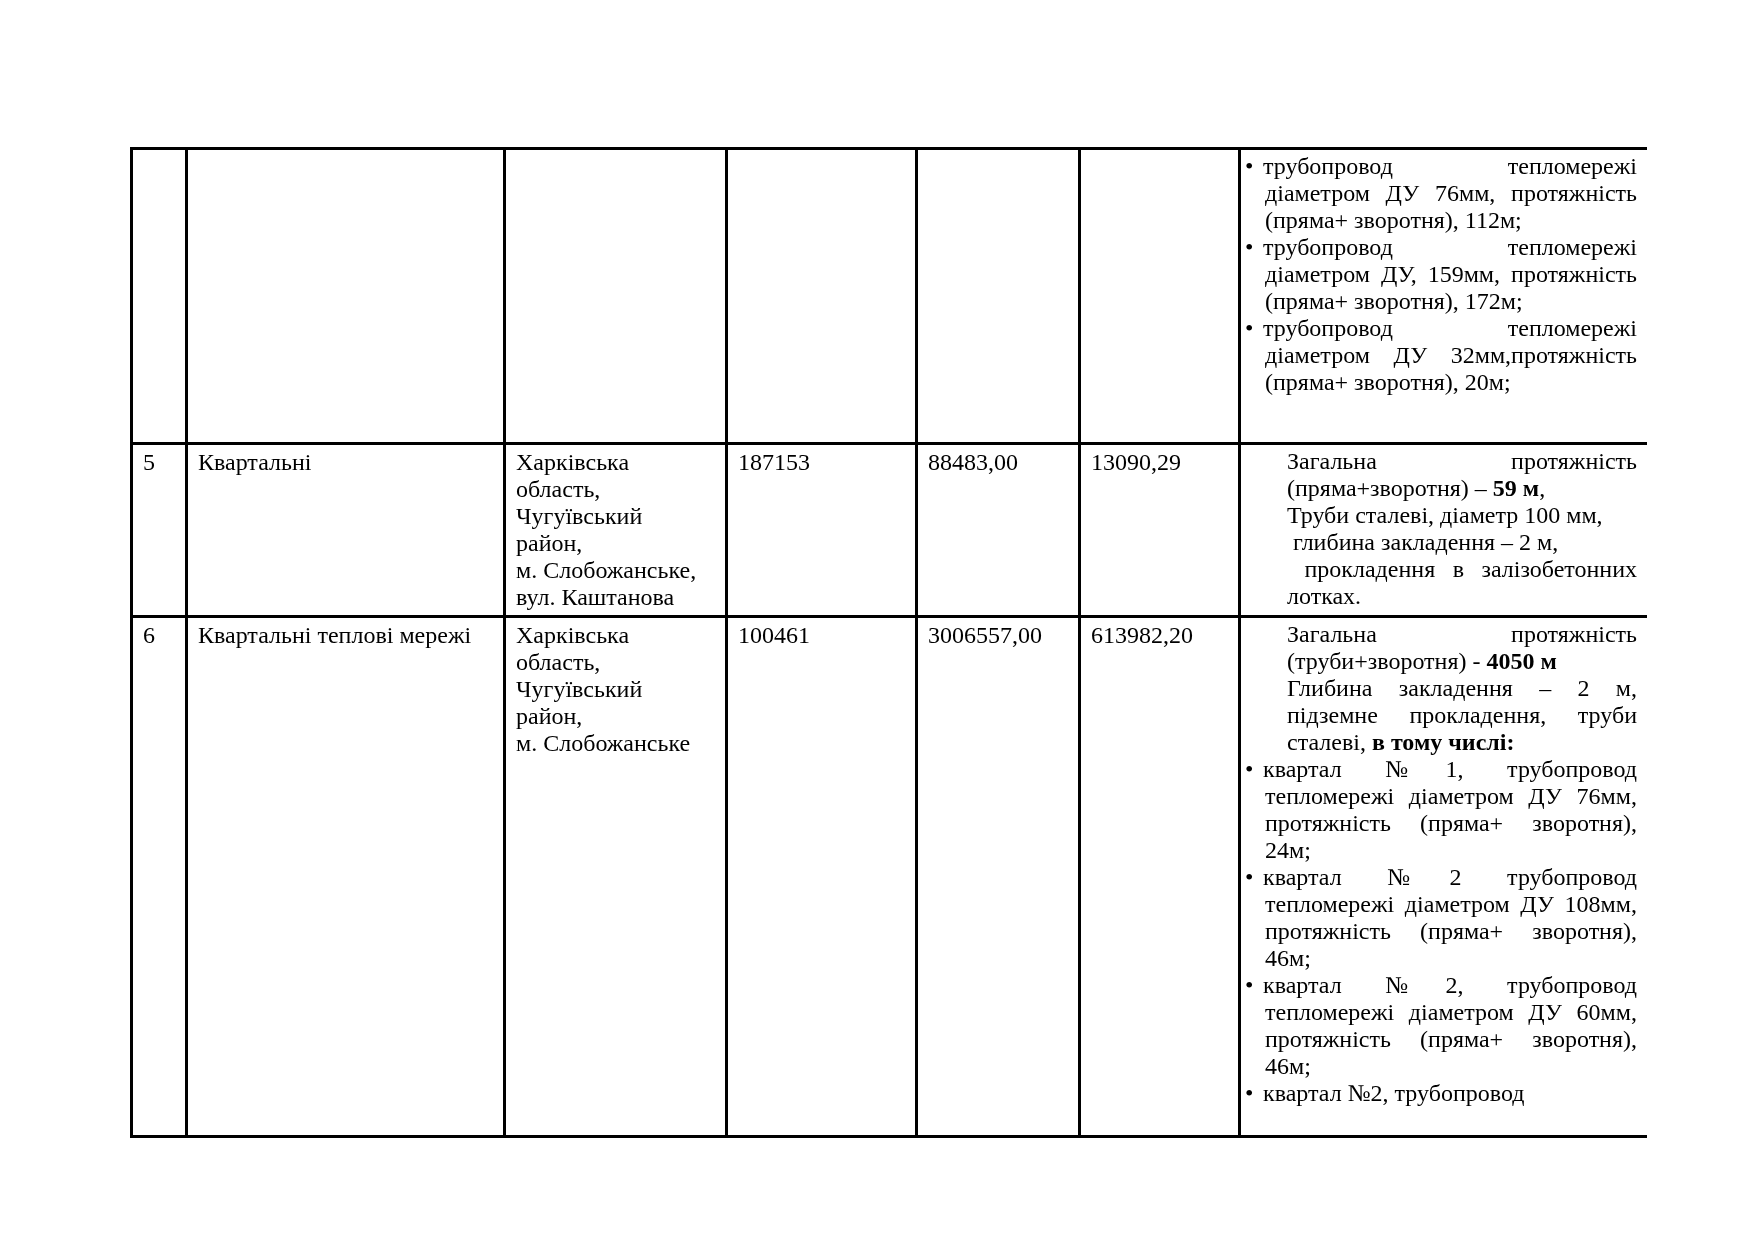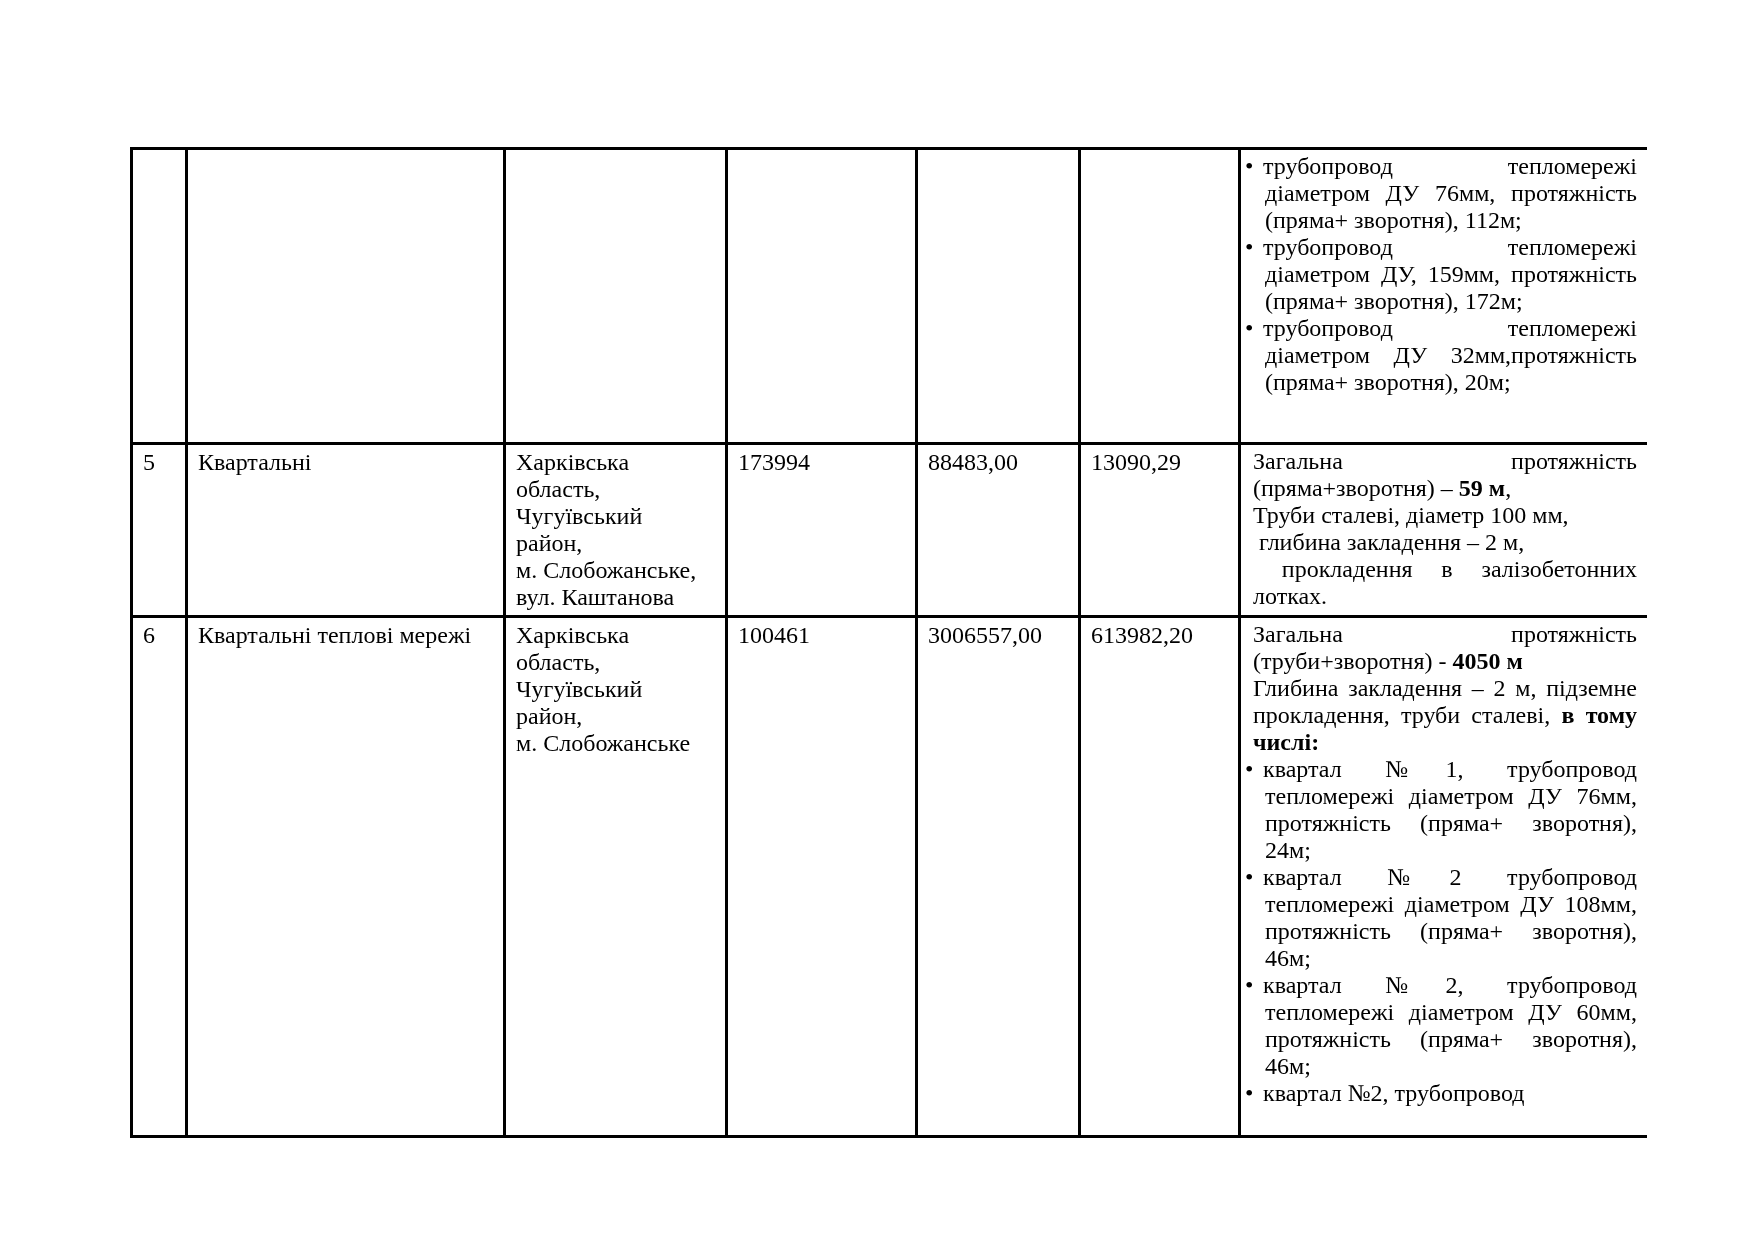--- a/index.html
+++ b/index.html
@@ -44,21 +44,21 @@
   tr.row5 td.c { height: 168px; }
   tr.row6 td.c { height: 620px; }
   td.loc {
     white-space: pre-line;
     padding-right: 4px;
   }
   td.desc {
     text-align: justify;
     padding: 3px 10px 3px 12px;
   }
-  .para { white-space: pre-wrap; }
+  .para { white-space: pre-wrap; margin-left: 34px; }
   .para b { font-weight: bold; }
   .bullet {
     margin-left: -8px;
     padding-left: 20px;
     text-indent: -20px;
     text-align: justify;
   }
   .marker {
     display: inline-block;
     width: 18px;
@@ -98,21 +98,21 @@
 
         <tr class="row5">
           <td class="c num">5</td>
           <td class="c name">Квартальні</td>
           <td class="c loc">Харківська
 область,
 Чугуївський
 район,
 м. Слобожанське,
 вул. Каштанова</td>
-          <td class="c code">173994</td>
+          <td class="c code">187153</td>
           <td class="c val">88483,00</td>
           <td class="c val">13090,29</td>
           <td class="c desc">
             <div class="para"><span>Загальна протяжність (пряма+зворотня) – </span><b>59 м</b><span>,
 Труби сталеві, діаметр 100 мм,
  глибина закладення – 2 м,
  прокладення в залізобетонних лотках.</span></div>
           </td>
         </tr>
 

